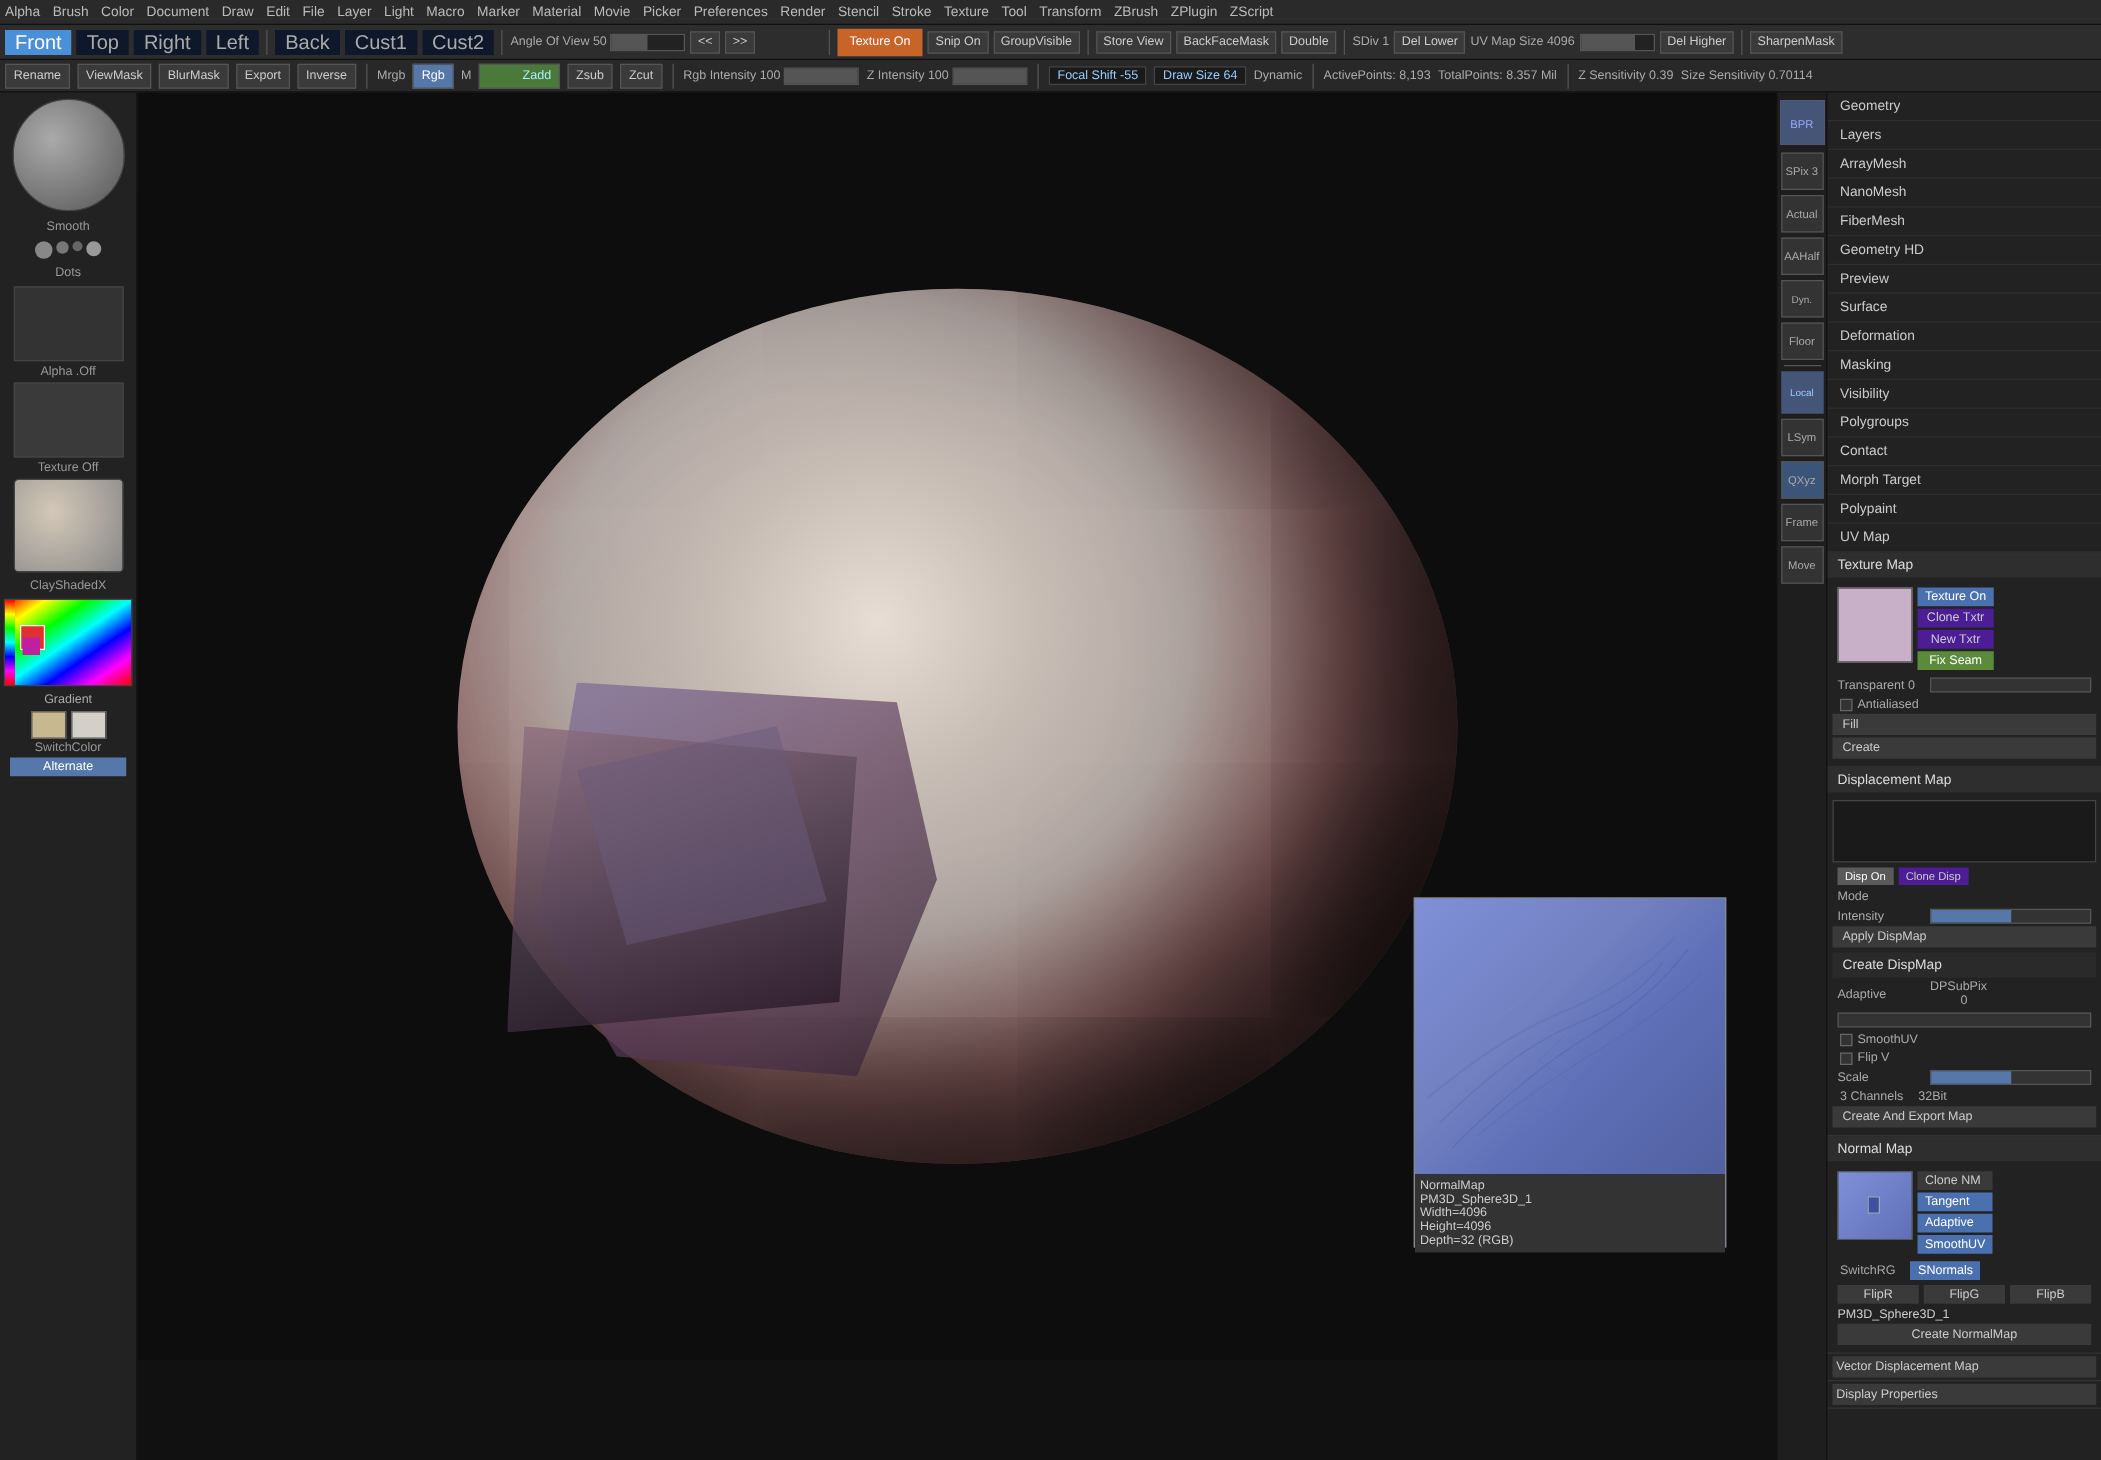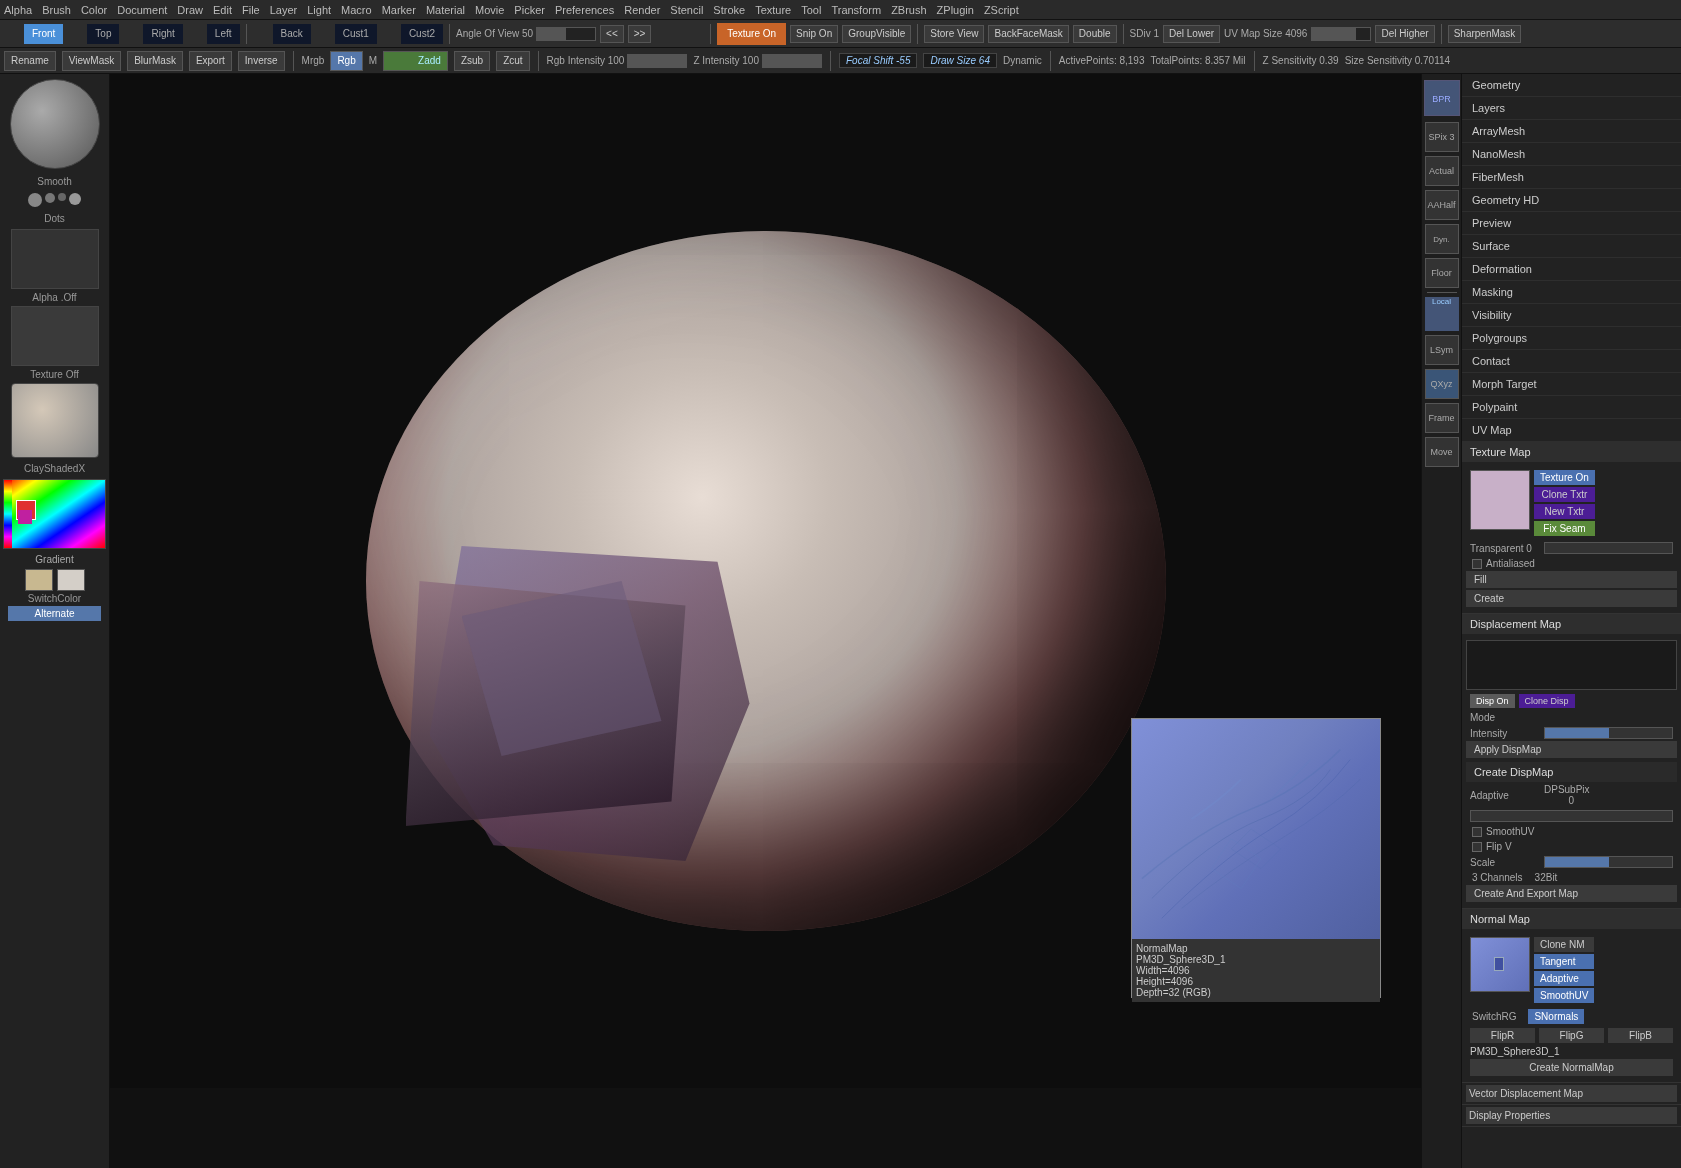--- a/index.html
+++ b/index.html
@@ -41,24 +41,23 @@
       padding: 0 4px;
       gap: 4px;
       flex-shrink: 0;
       border-bottom: 1px solid #111;
     }
     .btn-view {
       background: #4a90d9;
       color: #fff;
       border: none;
       padding: 2px 8px;
-      font-size: 10px;
+      font-size: 16px;
       cursor: pointer;
       height: 20px;
-      margin-left: 20px;
     }
     .btn-view.inactive {
       background: #0f172a;
       color: #aaa;
     }
     .btn-sm {
       background: #3a3a3a;
       color: #ccc;
       border: 1px solid #555;
       padding: 1px 5px;
@@ -123,21 +122,20 @@
       background: #5577aa;
       color: #fff;
     }
     .tool-btn.green { background: #4a7a3a; color: #aef; padding-left: 34px; }
     .coord-display {
       background: #1a1a1a;
       border: 1px solid #444;
       padding: 1px 6px;
       font-size: 10px;
       color: #9cf;
-      font-style: italic;
     }
 
     
     .main-area {
       display: flex;
       flex: 1;
       overflow: hidden;
     }
 
     
@@ -878,21 +876,21 @@
     <div class="rmt-btn">
       <span>AAHalf</span>
     </div>
     <div class="rmt-btn" style="font-size:8px;">
       <span>Dyn.</span>
     </div>
     <div class="rmt-btn">
       <span>Floor</span>
     </div>
     <div class="separator" style="height:1px;width:30px;"></div>
-    <div style="width:34px;height:34px;background:#445577;display:flex;justify-content:center;cursor:pointer;">
+    <div style="width:34px;height:34px;background:#445577;display:flex;align-items:center;justify-content:center;cursor:pointer;">
       <span style="font-size:8px;color:#9cf;">Local</span>
     </div>
     <div class="rmt-btn">
       <span>LSym</span>
     </div>
     <div class="rmt-btn" style="background:#3a5577;">
       <span>QXyz</span>
     </div>
     <div class="rmt-btn">
       <span>Frame</span>

